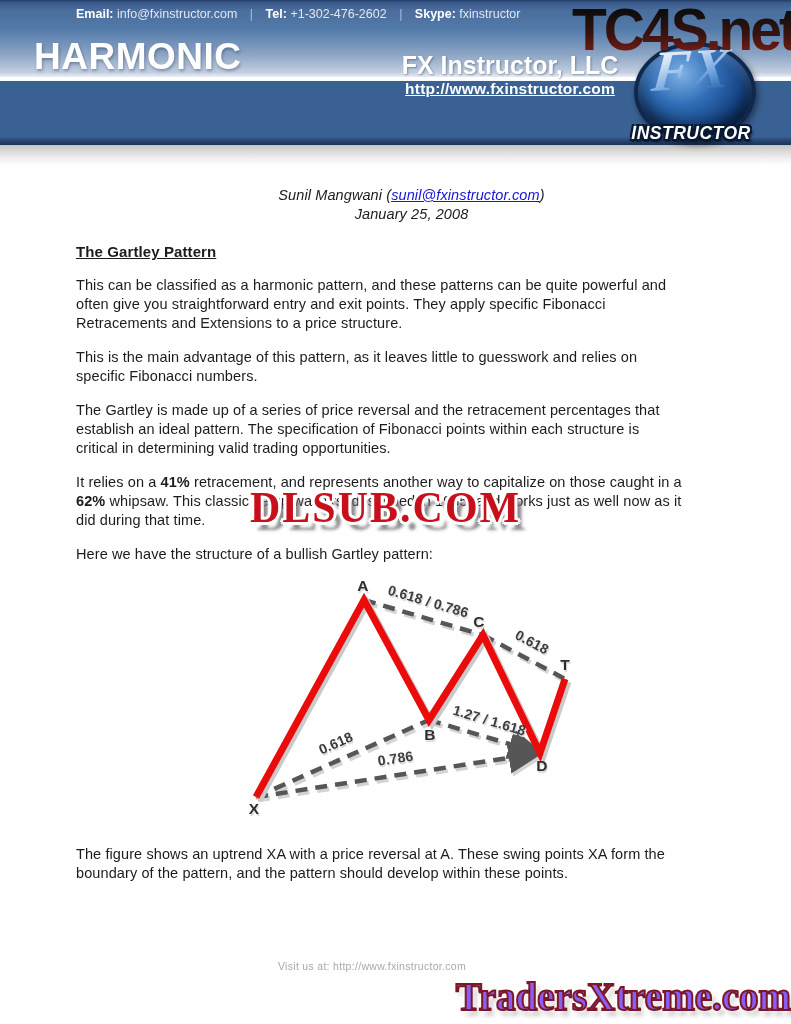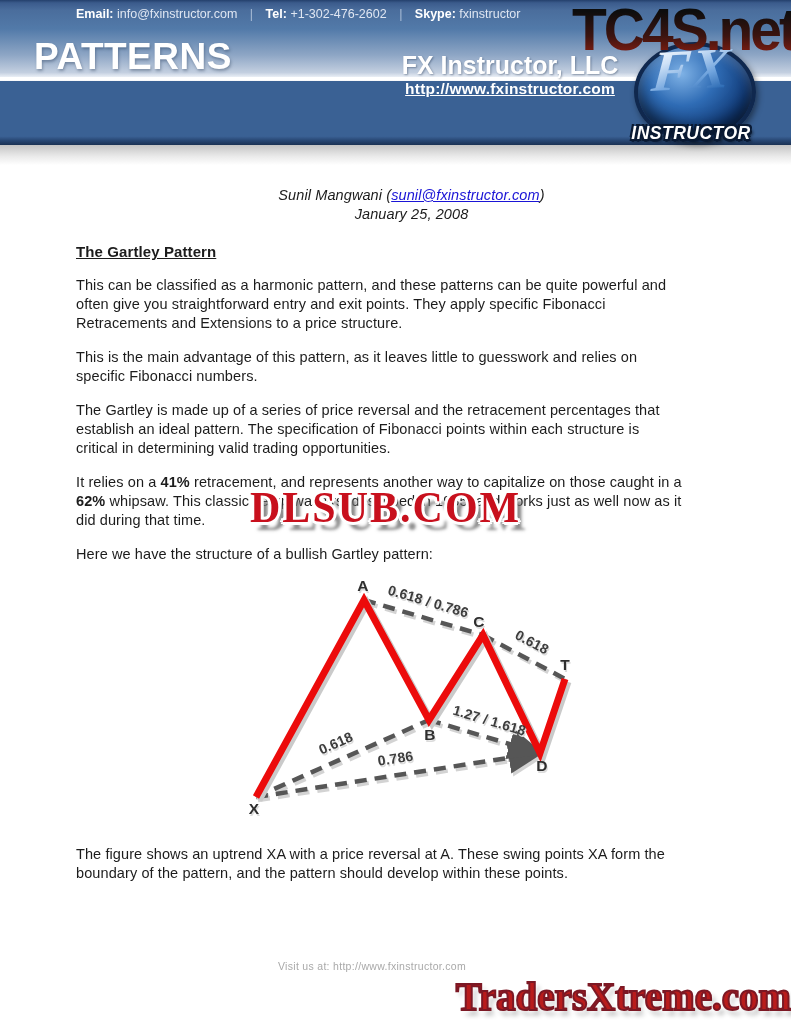--- a/index.html
+++ b/index.html
@@ -47,21 +47,21 @@
     -webkit-background-clip:text;background-clip:text;color:transparent;
     text-shadow:none;white-space:nowrap;}
   .wm-mid{position:absolute;left:250px;top:483px;z-index:30;
     font-family:"Liberation Serif",serif;font-weight:bold;font-size:42px;letter-spacing:2px;
     color:#c8101d;transform:scaleY(1.05);white-space:nowrap;
     text-shadow:-3px 0 0 #fff,3px 0 0 #fff,0 -3px 0 #fff,0 3px 0 #fff,
                 -2px -2px 0 #fff,2px -2px 0 #fff,-2px 2px 0 #fff,2px 2px 0 #fff,
                 7px 8px 3px rgba(110,110,110,.8);}
   .wm-bottom{position:absolute;right:0px;top:974px;z-index:30;
     font-family:"Liberation Serif",serif;font-weight:bold;font-size:39px;
-    color:#b91c1c;-webkit-text-stroke:2px #7c1824;white-space:nowrap;
+    color:#8b5cf6;-webkit-text-stroke:2px #7c1824;white-space:nowrap;
     text-shadow:0 0 4px #fff,0 0 6px #fff,0 0 8px #fff,4px 5px 5px rgba(0,0,0,.3);}
 
   
   .header-shadow{position:absolute;top:145px;left:0;width:791px;height:20px;
     background:linear-gradient(180deg,#c4c4c4 0%,#e9e9e9 55%,#ffffff 100%);}
   .article{position:absolute;top:165px;left:16px;width:791px;padding:0 60px;box-sizing:border-box;
     font-size:14.5px;line-height:19px;letter-spacing:.1px;color:#1c1c1c;}
   .byline{margin-top:21px;text-align:center;font-style:italic;}
   .byline a{color:#1a14d6;text-decoration:underline;}
   .heading{margin:18px 0 0;font-size:15px;font-weight:bold;}
@@ -89,21 +89,21 @@
       <span>info@fxinstructor.com</span>
       <span class="sep">|</span>
       <b>Tel:</b>
       <span>+1-302-476-2602</span>
       <span class="sep">|</span>
       <b>Skype:</b>
       <span>fxinstructor</span>
     </div>
 
     <div class="white-rule"></div>
-    <div class="title-line title1">PATTERNS</div>
+    <div class="title-line title1">HARMONIC</div>
 
     <div class="company">FX Instructor, LLC</div>
     <div class="website">
       <a href="#">http://www.fxinstructor.com</a>
     </div>
 
     <div class="logo">
       <div class="logo-circle"></div>
       <div class="logo-fx">FX</div>
       <div class="logo-name">INSTRUCTOR</div>

